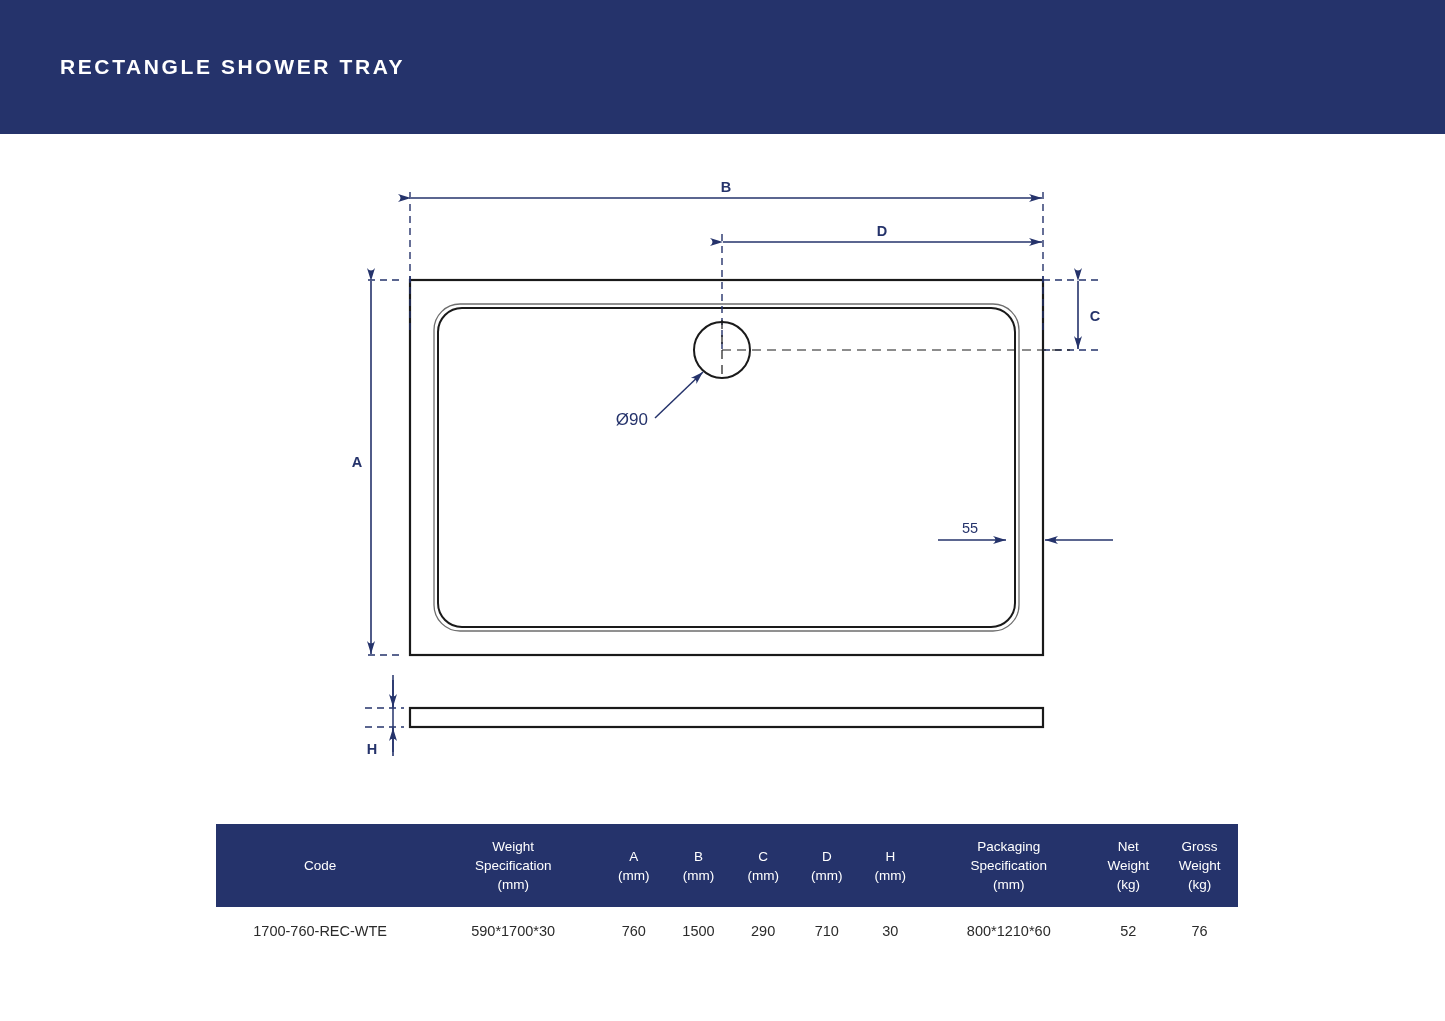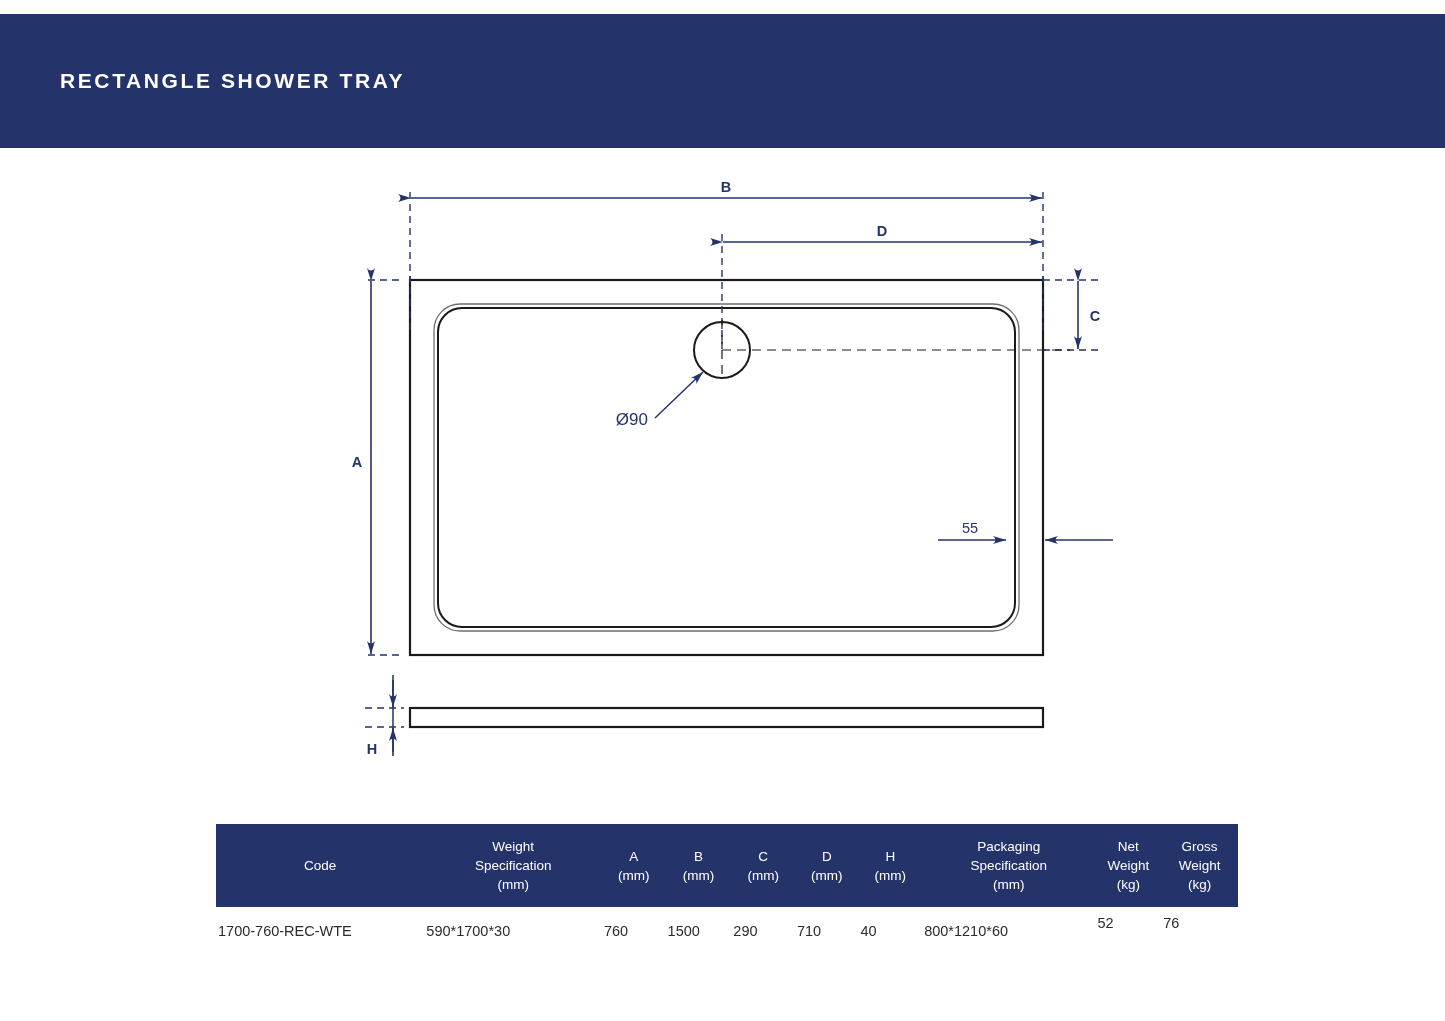--- a/index.html
+++ b/index.html
@@ -8,21 +8,21 @@
     height: 1021px;
     background: #ffffff;
     font-family: "Liberation Sans", sans-serif;
     overflow: hidden;
     position: relative;
   }
 
   
   .header-bar {
     position: absolute;
-    left: 0; top: 14px;
+    left: 0; top: 0;
     width: 1445px;
     height: 134px;
     background: #25336B;
   }
   .header-title {
     position: absolute;
     left: 60px;
     top: 55px;
     color: #ffffff;
     font-size: 21px;
@@ -58,26 +58,26 @@
     font-weight: normal;
     line-height: 1.42;
     padding: 13px 2px 13px;
     vertical-align: middle;
     text-align: center;
   }
   table.spec tbody td {
     color: #2b2b2b;
     font-size: 14.5px;
     font-weight: normal;
-    text-align: left;
+    text-align: center;
     padding: 16px 2px 10px;
     vertical-align: middle;
     background: #ffffff;
   }
-  table.spec tbody td.raised { padding-top: 8px; vertical-align: top; }
+  table.spec tbody td.raised { vertical-align: top; }
   table.spec tbody tr { border-bottom: none; }
   .hdr-line { display: block; }
 </style>
 </head>
 <body>
 
 <div class="header-bar">
   <div class="header-title">RECTANGLE SHOWER TRAY</div>
 </div>
 
@@ -205,20 +205,20 @@
       </tr>
     </thead>
     <tbody>
       <tr>
         <td>1700-760-REC-WTE</td>
         <td>590*1700*30</td>
         <td>760</td>
         <td>1500</td>
         <td>290</td>
         <td>710</td>
-        <td>40</td>
+        <td>30</td>
         <td>800*1210*60</td>
         <td class="raised">52</td>
         <td class="raised">76</td>
       </tr>
     </tbody>
   </table>
 </div>
 
 </body></html>

